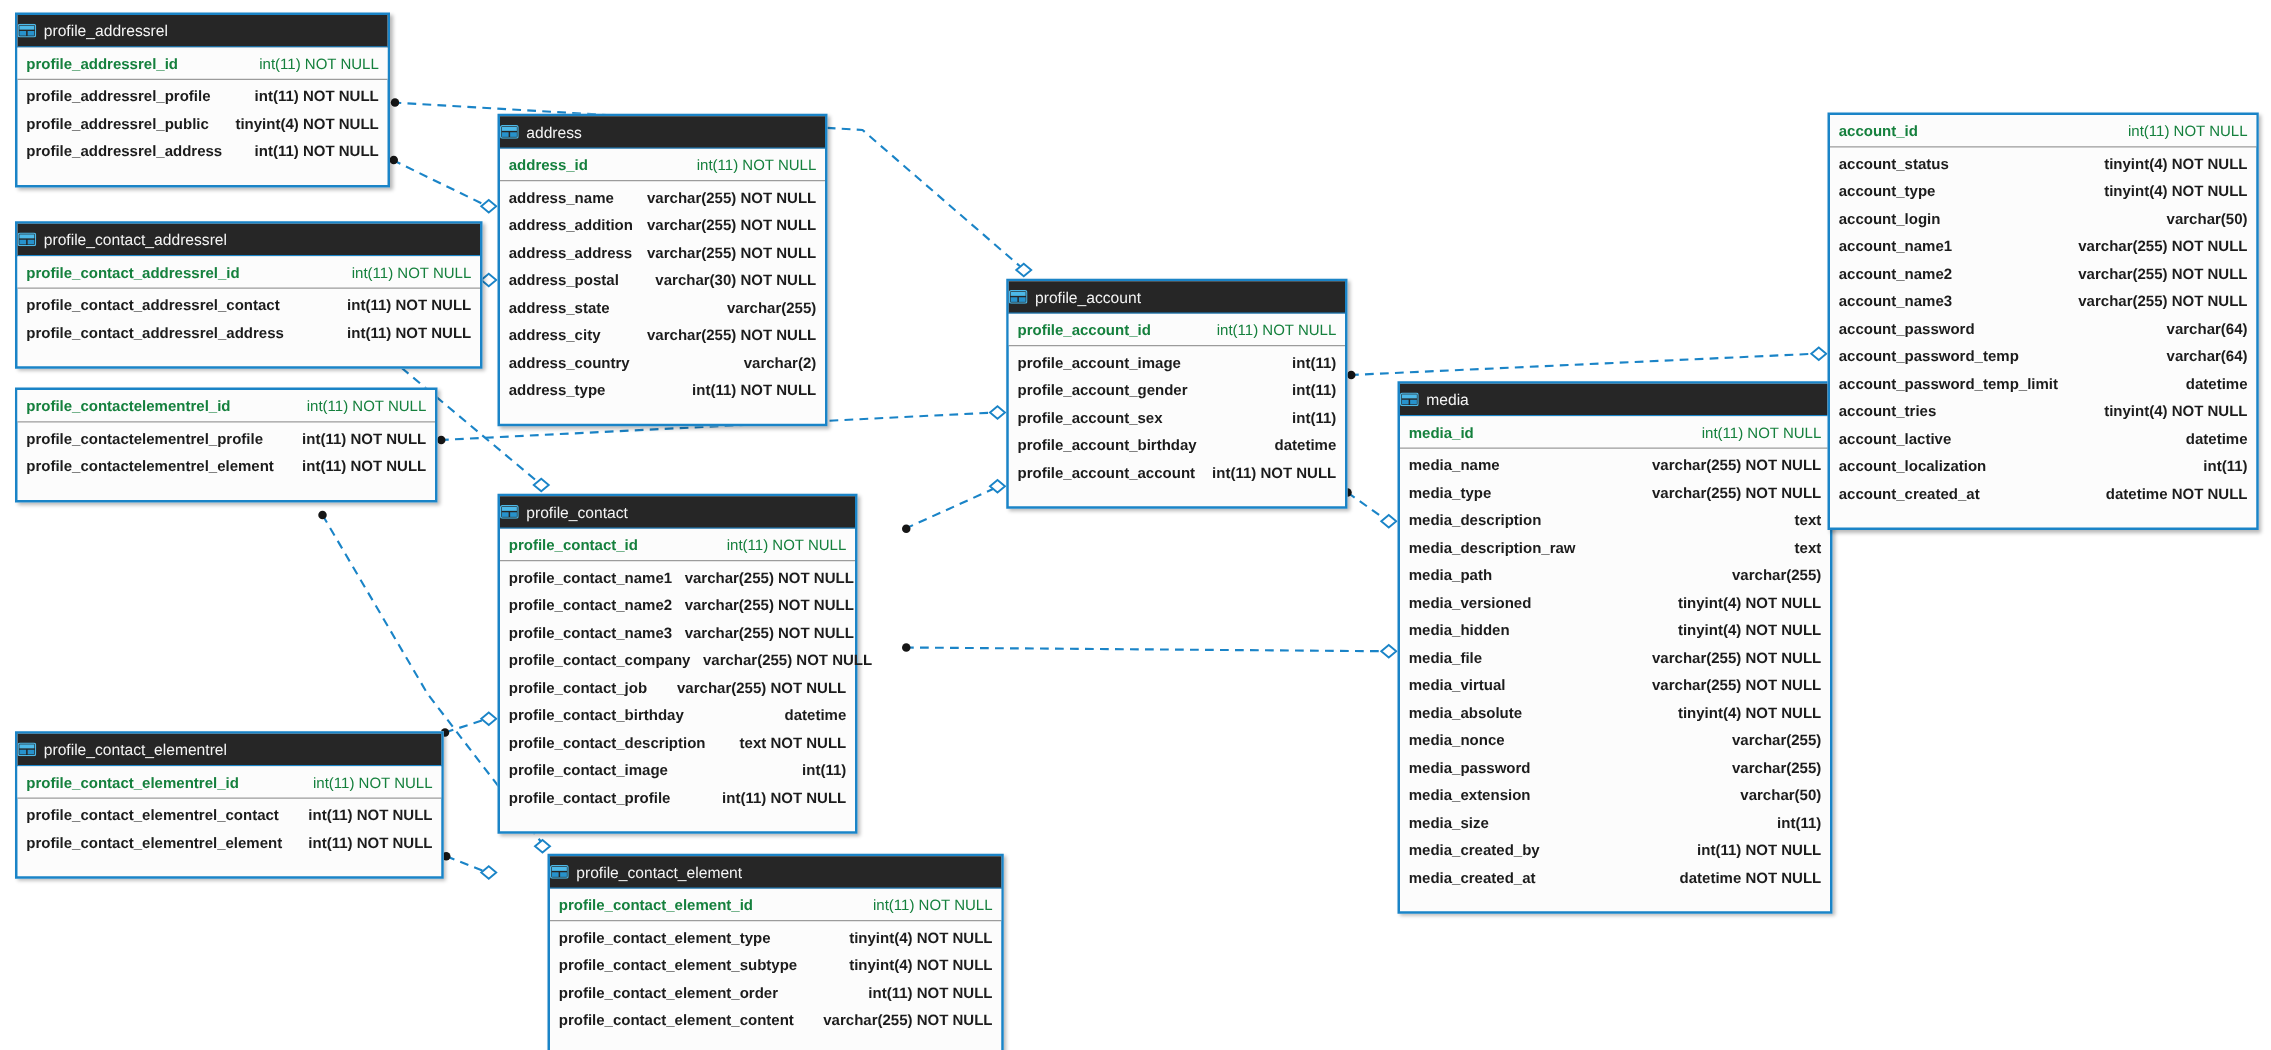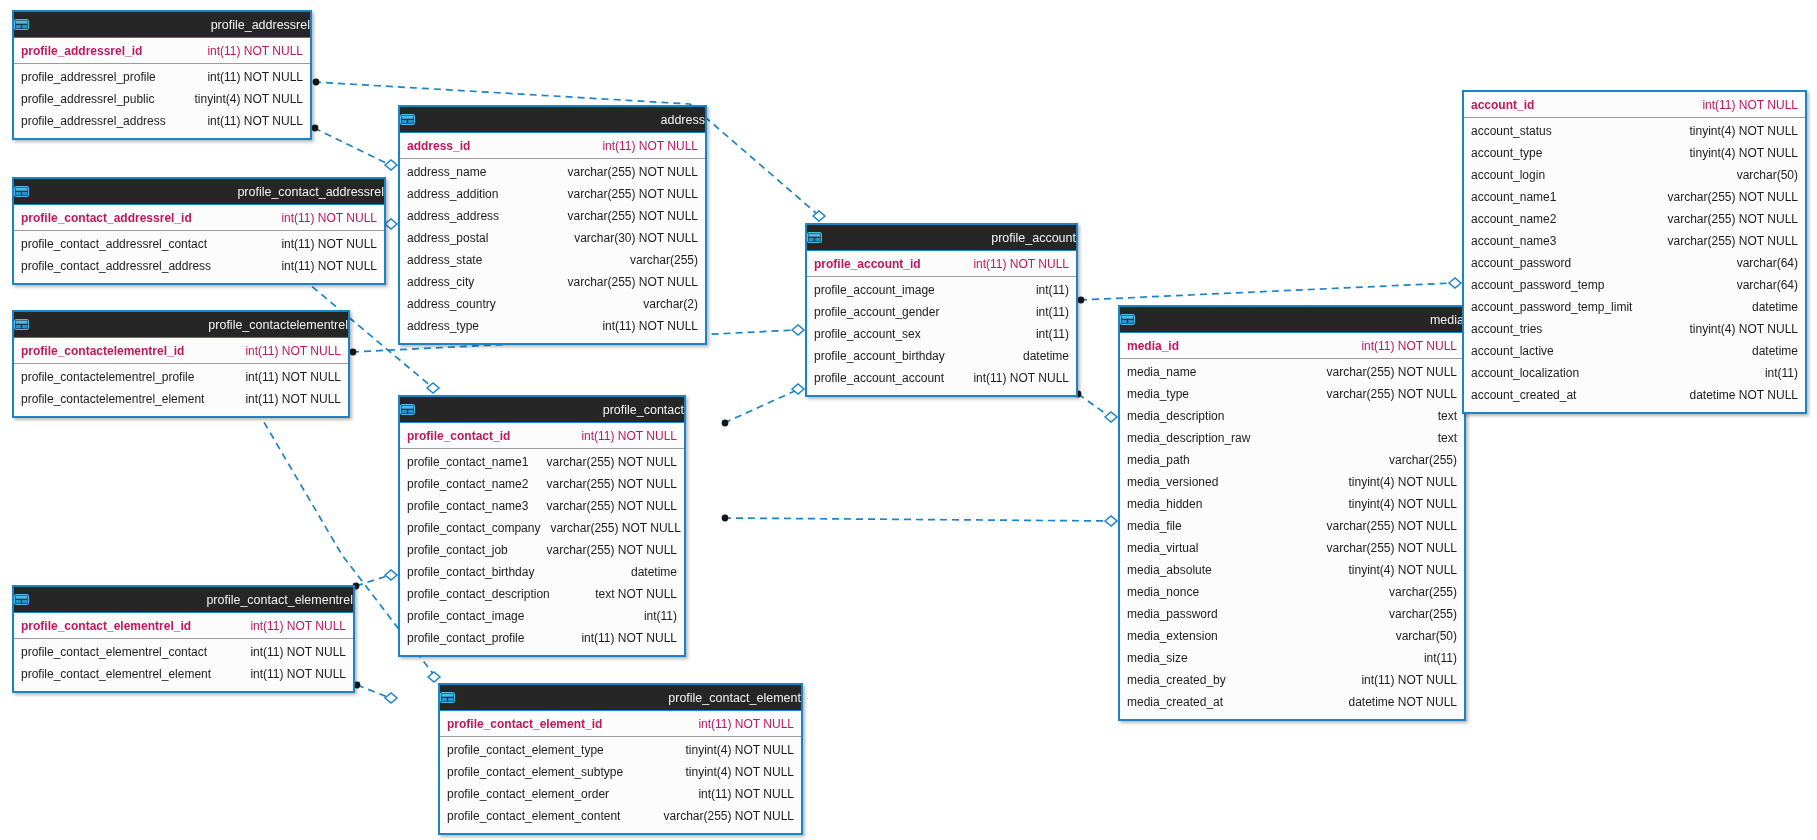--- a/index.html
+++ b/index.html
@@ -8,31 +8,31 @@
     font-family:"Liberation Sans","DejaVu Sans",sans-serif;
   }
   #connections-layer{position:absolute;left:0;top:0;}
   #tables-layer{position:absolute;left:0;top:0;width:100%;height:100%;}
   .table-figure{
     position:absolute;background:#fcfcfc;border:2px solid #1a84c7;
     box-shadow:2px 2px 3px rgba(0,0,0,0.28);box-sizing:border-box;
   }
   .t-header{
     height:25px;background:#262626;color:#f4f4f4;display:flex;align-items:center;
-    justify-content:space-between;gap:6px;font-size:12.5px;border-bottom:1px solid #1a84c7;
+    justify-content:flex-start;gap:6px;font-size:12.5px;border-bottom:1px solid #1a84c7;
     cursor:default;white-space:nowrap;overflow:hidden;
   }
   .t-icon{display:inline-flex;align-items:center;}
   .t-pk{
     display:flex;justify-content:space-between;align-items:center;height:25px;
-    padding:0 7px;font-size:12px;color:#be185d;background:#fcfcfc;white-space:nowrap;
+    padding:0 7px;font-size:12px;color:#15803d;background:#fcfcfc;white-space:nowrap;
   }
   .t-pk .col-name{font-weight:bold;}
   .t-divider{border-top:1px solid #9b9b9b;margin:0;}
-  .t-cols{padding:2px 0 6px 0;}
+  .t-cols{padding:2px 0 16px 0;font-weight:bold;}
   .t-row{
     display:flex;justify-content:space-between;align-items:center;height:22px;
     padding:0 7px;font-size:12px;color:#1c1c1c;white-space:nowrap;
   }
   .col-name{margin-right:10px;}
   .col-type{text-align:right;}
 </style>
 </head>
 <body>
 
@@ -159,31 +159,20 @@
             <span class="col-name">profile_contact_addressrel_contact</span>
             <span class="col-type">int(11) NOT NULL</span>
           </div>
           <div class="t-row">
             <span class="col-name">profile_contact_addressrel_address</span>
             <span class="col-type">int(11) NOT NULL</span>
           </div>
         </div>
       </div>
       <div class="table-figure" style="left: 12px; top: 310px; width: 338px;">
-        <div class="t-header">
-          <span class="t-icon">
-            <svg width="15" height="11" viewBox="0 0 15 11">
-     <rect x="0.5" y="0.5" width="14" height="10" rx="1.5" fill="none" stroke="#4db9e8" stroke-width="1"></rect>
-     <rect x="1.5" y="1.5" width="12" height="3.2" fill="#4db9e8"></rect>
-     <rect x="1.5" y="5.8" width="5.4" height="3.7" fill="#2792cc"></rect>
-     <rect x="8.1" y="5.8" width="5.4" height="3.7" fill="#2792cc"></rect>
-   </svg>
-          </span>
-          <span class="t-title">profile_contactelementrel</span>
-        </div>
         <div class="t-pk">
           <span class="col-name">profile_contactelementrel_id</span>
           <span class="col-type">int(11) NOT NULL</span>
         </div>
         <div class="t-divider"></div>
         <div class="t-cols">
           <div class="t-row">
             <span class="col-name">profile_contactelementrel_profile</span>
             <span class="col-type">int(11) NOT NULL</span>
           </div>
@@ -214,21 +203,21 @@
           <div class="t-row">
             <span class="col-name">profile_contact_elementrel_contact</span>
             <span class="col-type">int(11) NOT NULL</span>
           </div>
           <div class="t-row">
             <span class="col-name">profile_contact_elementrel_element</span>
             <span class="col-type">int(11) NOT NULL</span>
           </div>
         </div>
       </div>
-      <div class="table-figure" style="left: 398px; top: 105px; width: 309px;">
+      <div class="table-figure" style="left: 398px; top: 91px; width: 264px;">
         <div class="t-header">
           <span class="t-icon">
             <svg width="15" height="11" viewBox="0 0 15 11">
      <rect x="0.5" y="0.5" width="14" height="10" rx="1.5" fill="none" stroke="#4db9e8" stroke-width="1"></rect>
      <rect x="1.5" y="1.5" width="12" height="3.2" fill="#4db9e8"></rect>
      <rect x="1.5" y="5.8" width="5.4" height="3.7" fill="#2792cc"></rect>
      <rect x="8.1" y="5.8" width="5.4" height="3.7" fill="#2792cc"></rect>
    </svg>
           </span>
           <span class="t-title">address</span>

